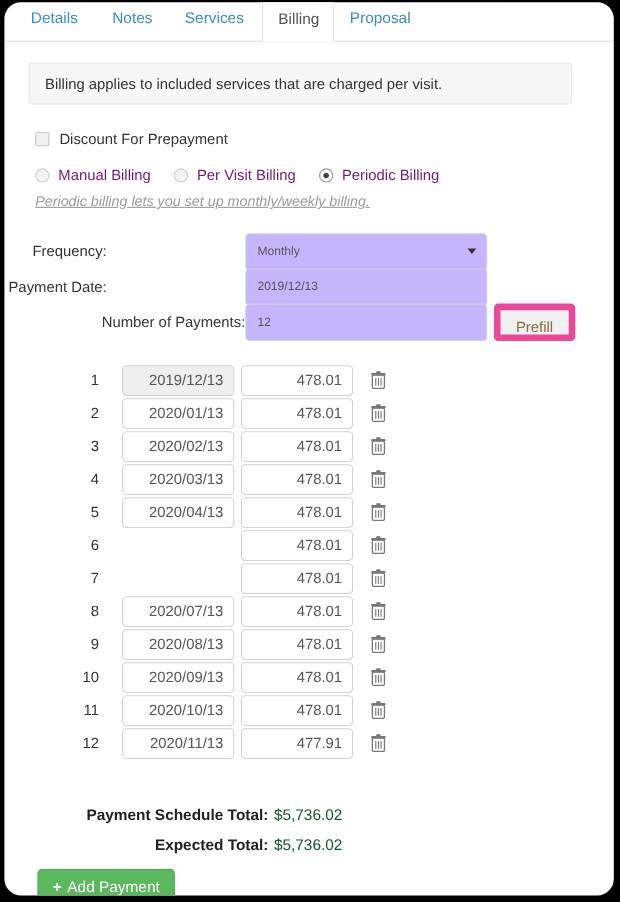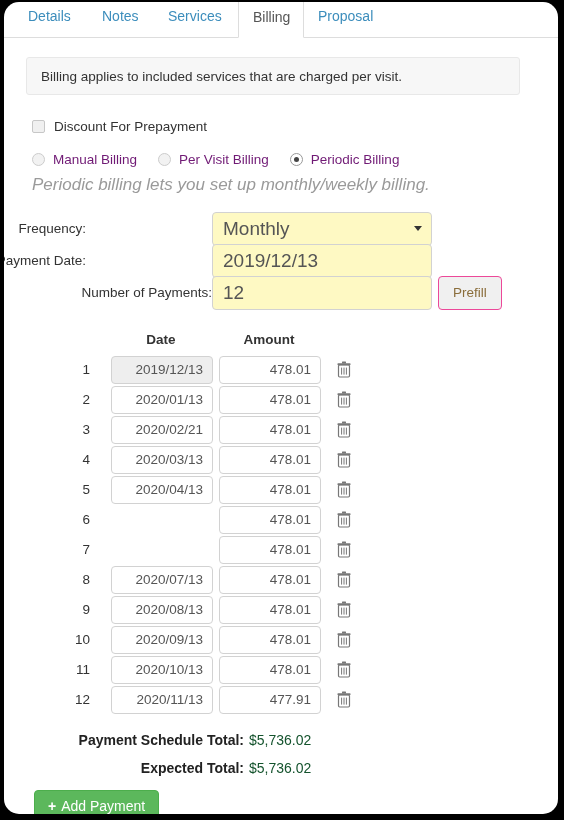--- a/index.html
+++ b/index.html
@@ -100,65 +100,66 @@
     content: "";
     position: absolute;
     left: 3px; top: 3px;
     width: 5px; height: 5px;
     background: #444444;
     border-radius: 50%;
   }
   .hint {
     position: absolute;
     left: 28px; top: 173px;
-    font-size: 17px;
+    font-size: 13px;
     font-style: italic;
     color: #9a9a9a;
-  }
-
-  
-  .fieldrow { position: absolute; left: 0; height: 34px; }
+    text-decoration: underline;
+  }
+
+  
+  .fieldrow { position: absolute; left: 11px; height: 34px; }
   .flabel {
     position: absolute;
     right: 0; top: 0;
     width: 160px;
     text-align: right;
     font-size: 13.5px;
     color: #333333;
     line-height: 34px;
   }
   .finput {
     position: absolute;
     left: 208px; top: 0;
     width: 220px; height: 34px;
     border: 1px solid #d2d2d2;
     border-radius: 4px;
-    background: #fef9c3;
-    font-size: 19px;
+    background: #c4b5fd;
+    font-size: 11px;
     color: #555555;
     padding: 0 10px;
     line-height: 32px;
     font-family: "Liberation Sans", sans-serif;
   }
   .fselect { cursor: pointer; position: relative; }
   .caret {
     position: absolute;
     right: 9px; top: 13px;
     width: 0; height: 0;
     border-left: 4px solid transparent;
     border-right: 4px solid transparent;
     border-top: 5px solid #333333;
   }
   .prefill-btn {
     position: absolute;
     left: 434px; top: 0;
     height: 34px;
     padding: 0 14px;
     background: #f0f0f0;
-    border: 1px solid #ec4899;
+    border: 6px solid #ec4899;
     border-radius: 4px;
     font-size: 13.5px;
     color: #8a6d3b;
     line-height: 32px;
     cursor: pointer;
     font-family: "Liberation Sans", sans-serif;
   }
 
   
   .sched { position: absolute; left: 0; top: 330px; width: 554px; }
@@ -287,24 +288,20 @@
     <div class="finput">2019/12/13</div>
   </div>
 
   <div class="fieldrow" style="top:274px; width:510px;">
     <span class="flabel" style="right:302px;">Number of Payments:</span>
     <div class="finput">12</div>
     <div class="prefill-btn">Prefill</div>
   </div>
 
   <div class="sched">
-    <div class="sched-head">
-      <span class="th th-date">Date</span>
-      <span class="th th-amount">Amount</span>
-    </div>
     <div id="schedrows">
         <div class="srow">
           <span class="snum">1</span>
           <div class="sdate disabled">2019/12/13</div>
           <div class="samt">478.01</div>
           <span class="trash"><svg width="14" height="17" viewBox="0 0 14 17">
               <rect x="1.5" y="4" width="11" height="12" rx="1.2" fill="none" stroke="#777" stroke-width="1.2"></rect>
               <rect x="0.5" y="2.2" width="13" height="2" rx="0.6" fill="#777"></rect>
               <rect x="5" y="0.6" width="4" height="1.8" rx="0.5" fill="#777"></rect>
               <line x1="4.6" y1="6.6" x2="4.6" y2="13.6" stroke="#777" stroke-width="1"></line>
@@ -320,21 +317,21 @@
               <rect x="1.5" y="4" width="11" height="12" rx="1.2" fill="none" stroke="#777" stroke-width="1.2"></rect>
               <rect x="0.5" y="2.2" width="13" height="2" rx="0.6" fill="#777"></rect>
               <rect x="5" y="0.6" width="4" height="1.8" rx="0.5" fill="#777"></rect>
               <line x1="4.6" y1="6.6" x2="4.6" y2="13.6" stroke="#777" stroke-width="1"></line>
               <line x1="7" y1="6.6" x2="7" y2="13.6" stroke="#777" stroke-width="1"></line>
               <line x1="9.4" y1="6.6" x2="9.4" y2="13.6" stroke="#777" stroke-width="1"></line>
             </svg></span>
         </div>
         <div class="srow">
           <span class="snum">3</span>
-          <div class="sdate">2020/02/21</div>
+          <div class="sdate">2020/02/13</div>
           <div class="samt">478.01</div>
           <span class="trash"><svg width="14" height="17" viewBox="0 0 14 17">
               <rect x="1.5" y="4" width="11" height="12" rx="1.2" fill="none" stroke="#777" stroke-width="1.2"></rect>
               <rect x="0.5" y="2.2" width="13" height="2" rx="0.6" fill="#777"></rect>
               <rect x="5" y="0.6" width="4" height="1.8" rx="0.5" fill="#777"></rect>
               <line x1="4.6" y1="6.6" x2="4.6" y2="13.6" stroke="#777" stroke-width="1"></line>
               <line x1="7" y1="6.6" x2="7" y2="13.6" stroke="#777" stroke-width="1"></line>
               <line x1="9.4" y1="6.6" x2="9.4" y2="13.6" stroke="#777" stroke-width="1"></line>
             </svg></span>
         </div>

